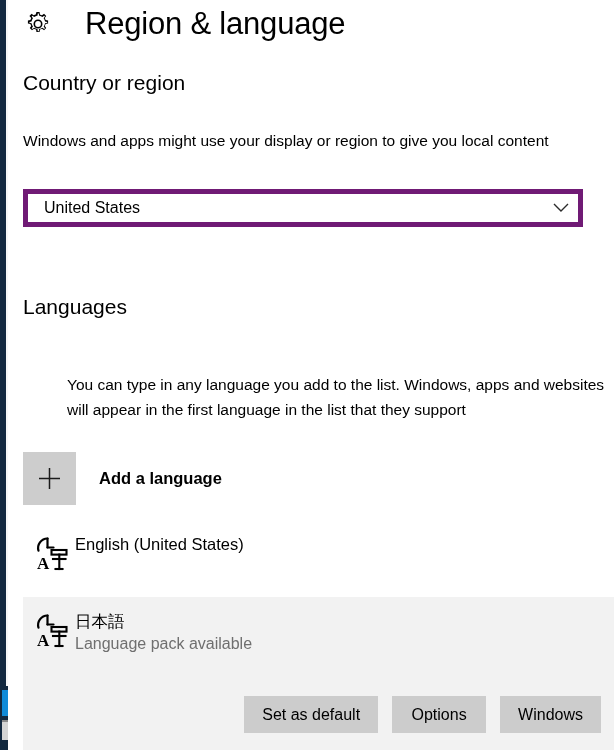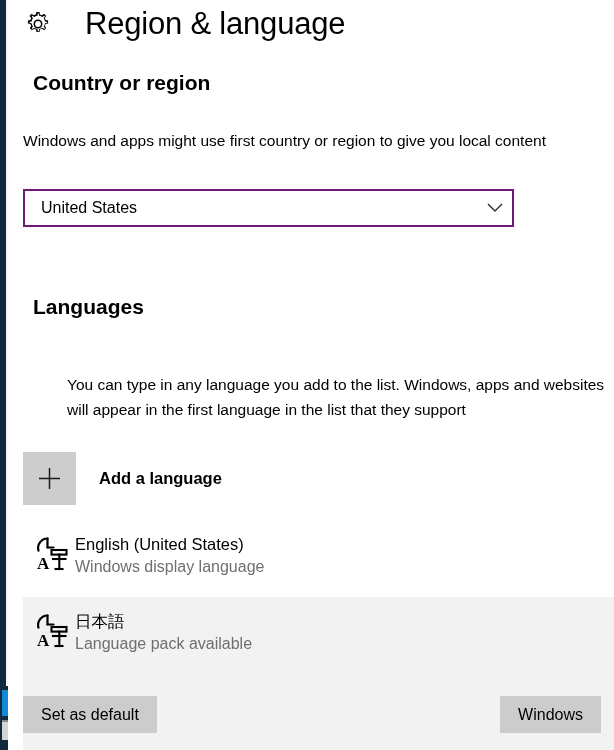--- a/index.html
+++ b/index.html
@@ -73,45 +73,44 @@
     letter-spacing: -0.2px;
     color: #000;
     line-height: 1;
   }
 
   
   .section-heading {
     position: absolute;
     left: 15px;
     font-size: 21px;
-    font-weight: 700;
-    color: #000;
-    margin-left: 10px;
+    font-weight: 400;
+    color: #000;
   }
   #country-heading { top: 71px; }
   #languages-heading { top: 295px; }
 
   
   .body-text {
     position: absolute;
     left: 15px;
     font-size: 15.5px;
     line-height: 25px;
     color: #000;
   }
   #country-desc { top: 128px; width: 560px; }
   #languages-desc { top: 372px; width: 560px; margin-left: 44px; }
 
   
   #country-dropdown {
     position: absolute;
     left: 15px; top: 189px;
-    width: 491px; height: 38px;
+    width: 560px; height: 38px;
     box-sizing: border-box;
-    border: 2px solid #701a75;
+    border: 5px solid #701a75;
     background: #ffffff;
     display: flex;
     align-items: center;
     cursor: pointer;
   }
   #country-value {
     flex: 1;
     padding-left: 16px;
     font-size: 16px;
     color: #000;
@@ -186,21 +185,21 @@
     line-height: 23px;
     margin-top: 2px;
   }
 
   
   #lang-actions {
     position: absolute;
     left: 15px; top: 696px;
     width: 591px;
     display: flex;
-    justify-content: space-between;
+    justify-content: flex-end;
     gap: 14px;
     padding-right: 13px;
     box-sizing: border-box;
   }
   .action-button {
     background: #cccccc;
     border: none;
     height: 37px;
     padding: 0 18px;
     font-family: "Liberation Sans", "DejaVu Sans", sans-serif;
@@ -226,21 +225,21 @@
     <span>
       <svg id="gear-icon" width="30" height="30" viewBox="0 0 32 32" aria-hidden="true">
         <path d="M16 11.2a4.8 4.8 0 1 0 0 9.6 4.8 4.8 0 0 0 0-9.6zm0 1.7a3.1 3.1 0 1 1 0 6.2 3.1 3.1 0 0 1 0-6.2z" fill="#000"></path>
         <path d="M14.35 3.1h3.3l.42 2.64a11 11 0 0 1 2.2.92l2.17-1.57 2.34 2.33-1.57 2.18c.38.69.69 1.42.91 2.19l2.65.42v3.3l-2.65.42a11 11 0 0 1-.91 2.19l1.57 2.18-2.34 2.33-2.17-1.57c-.69.39-1.43.7-2.2.92l-.42 2.64h-3.3l-.42-2.64a11 11 0 0 1-2.2-.92l-2.17 1.57-2.34-2.33 1.57-2.18a11 11 0 0 1-.91-2.19l-2.65-.42v-3.3l2.65-.42c.22-.77.53-1.5.91-2.19L6.84 7.42l2.34-2.33 2.17 1.57c.69-.39 1.43-.7 2.2-.92zm1.45 1.7-.36 2.28-.63.16a9.3 9.3 0 0 0-2.36.99l-.56.34-1.87-1.35-.74.74 1.35 1.87-.34.56a9.3 9.3 0 0 0-.99 2.36l-.16.63-2.28.36v1.05l2.28.36.16.63c.23.84.56 1.63.99 2.36l.34.56-1.35 1.87.74.74 1.87-1.35.56.34c.73.43 1.52.76 2.36.99l.63.16.36 2.28h1.05l.36-2.28.63-.16a9.3 9.3 0 0 0 2.36-.99l.56-.34 1.87 1.35.74-.74-1.35-1.87.34-.56c.43-.73.76-1.52.99-2.36l.16-.63 2.28-.36v-1.05l-2.28-.36-.16-.63a9.3 9.3 0 0 0-.99-2.36l-.34-.56 1.35-1.87-.74-.74-1.87 1.35-.56-.34a9.3 9.3 0 0 0-2.36-.99l-.63-.16-.36-2.28z" fill="#000"></path>
       </svg>
     </span>
     <span id="page-title">Region &amp; language</span>
   </div>
 
   <div id="country-heading" class="section-heading">Country or region</div>
-  <div id="country-desc" class="body-text">Windows and apps might use first country or region to give you local content</div>
+  <div id="country-desc" class="body-text">Windows and apps might use your display or region to give you local content</div>
 
   <div id="country-dropdown">
     <span id="country-value">United States</span>
     <span id="chevron-down-icon">
       <svg width="18" height="12" viewBox="0 0 18 12" aria-hidden="true">
         <polyline points="2,2 9,9 16,2" fill="none" stroke="#2b2b2b" stroke-width="1.4"></polyline>
       </svg>
     </span>
   </div>
 
@@ -267,21 +266,20 @@
         <g stroke="#000" stroke-width="2.1" stroke-linecap="square" fill="none">
           <rect x="23.5" y="17" width="15" height="4.6"></rect>
           <line x1="25" y1="26" x2="37.5" y2="26"></line>
           <line x1="31.3" y1="21.6" x2="31.3" y2="36"></line>
           <line x1="27.5" y1="36" x2="34.5" y2="36"></line>
         </g>
       </svg>
     </span>
     <span class="lang-text">
       <span class="lang-name">English (United States)</span><br>
-      <span class="lang-status">Windows display language</span>
     </span>
   </div>
 
   <div id="lang-row-1" class="lang-row">
     <span class="lang-icon-wrap">
       <svg width="42" height="42" viewBox="0 0 42 42" aria-hidden="true">
         <path d="M19.5 5.5a9.5 9.5 0 0 0-9 12.2" fill="none" stroke="#000" stroke-width="2.2" stroke-linecap="round"></path>
         <line x1="19.5" y1="5.5" x2="19.5" y2="14.5" stroke="#000" stroke-width="2.2" stroke-linecap="round"></line>
         <line x1="19.5" y1="14.5" x2="25.5" y2="14.5" stroke="#000" stroke-width="2.2" stroke-linecap="round"></line>
         <text x="9" y="36" font-family="'Liberation Serif','DejaVu Serif',serif" font-size="17" font-weight="bold" fill="#000">A</text>
@@ -294,16 +292,17 @@
       </svg>
     </span>
     <span class="lang-text">
       <span class="lang-name">日本語</span><br>
       <span class="lang-status">Language pack available</span>
     </span>
   </div>
 
   <div id="lang-actions">
     <button class="action-button">Set as default</button>
+    <button class="action-button">Options</button>
     <button class="action-button">Windows</button>
   </div>
 
 </div>
 
 </body></html>

